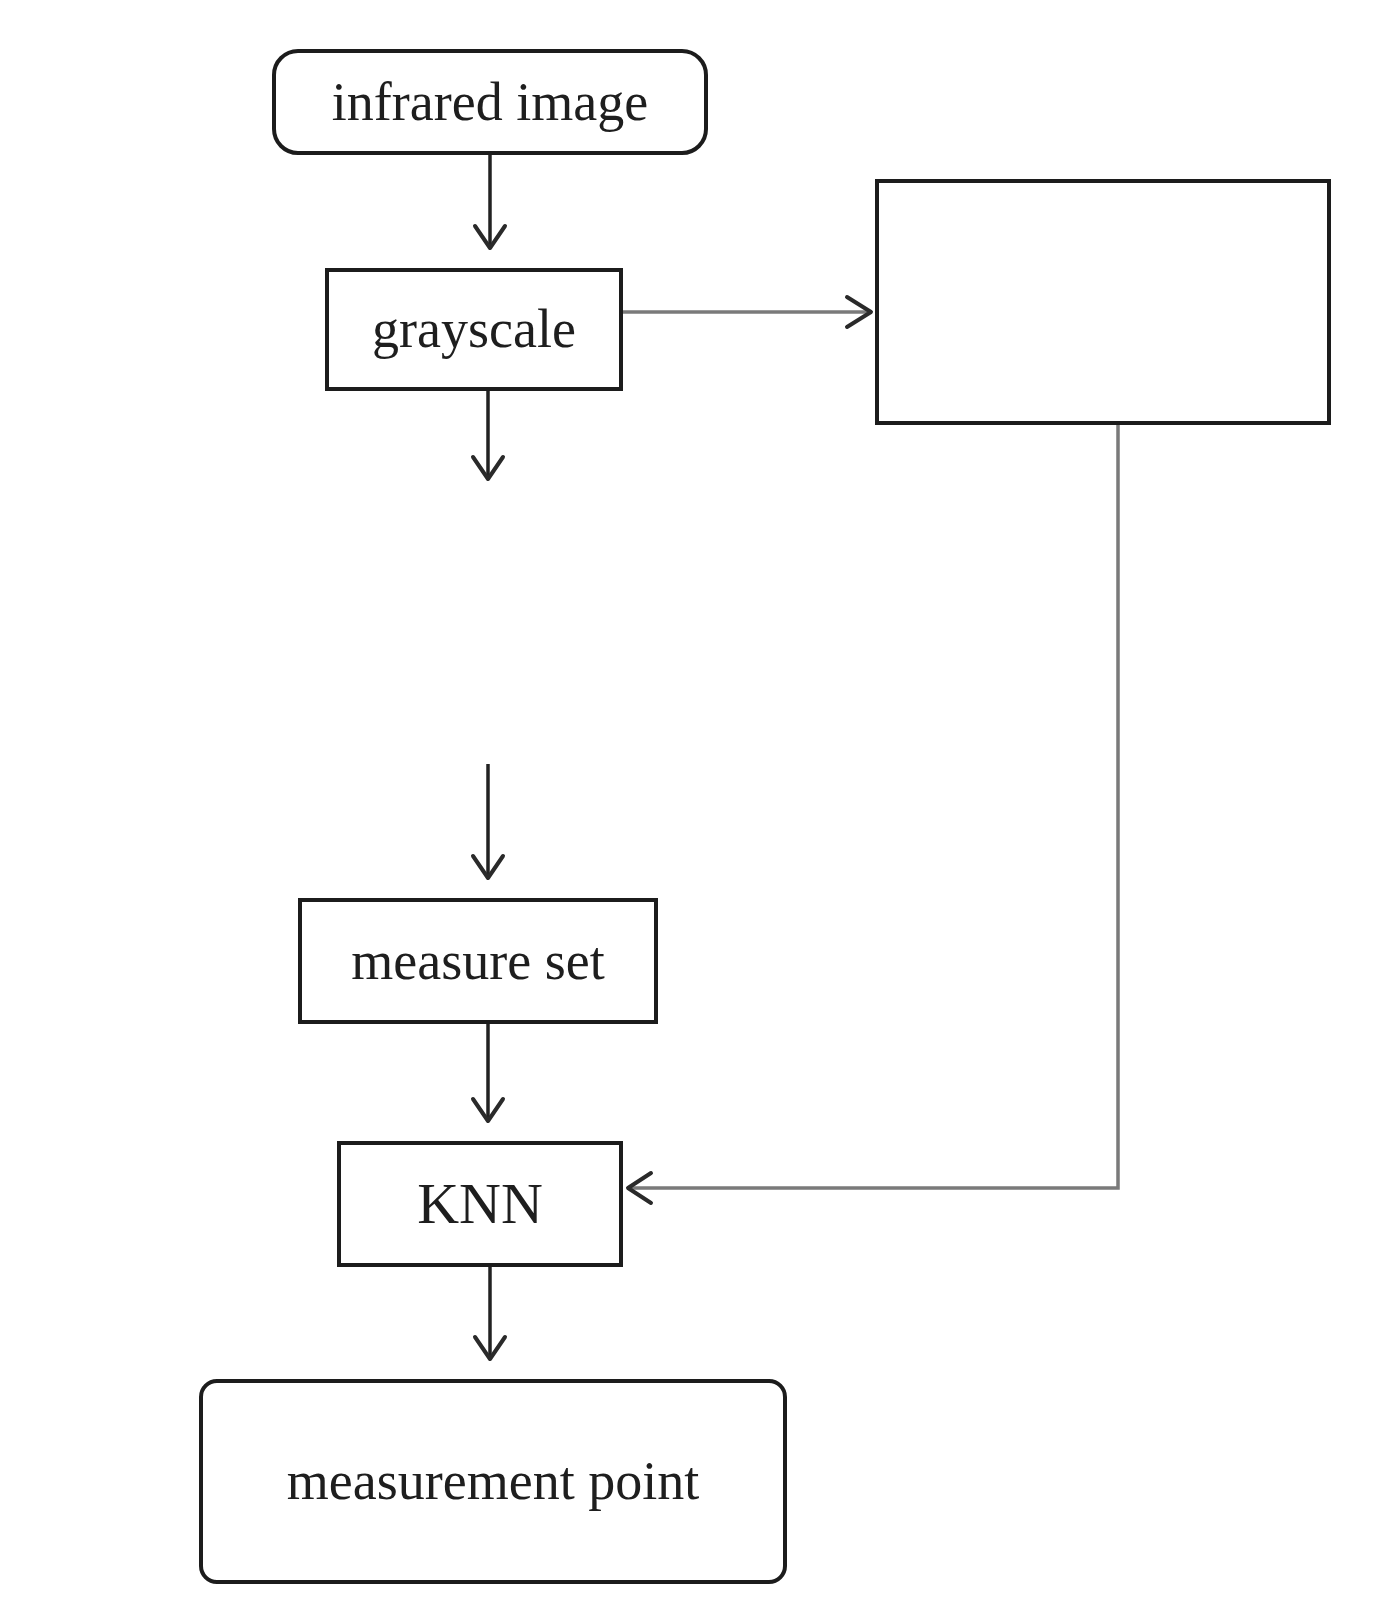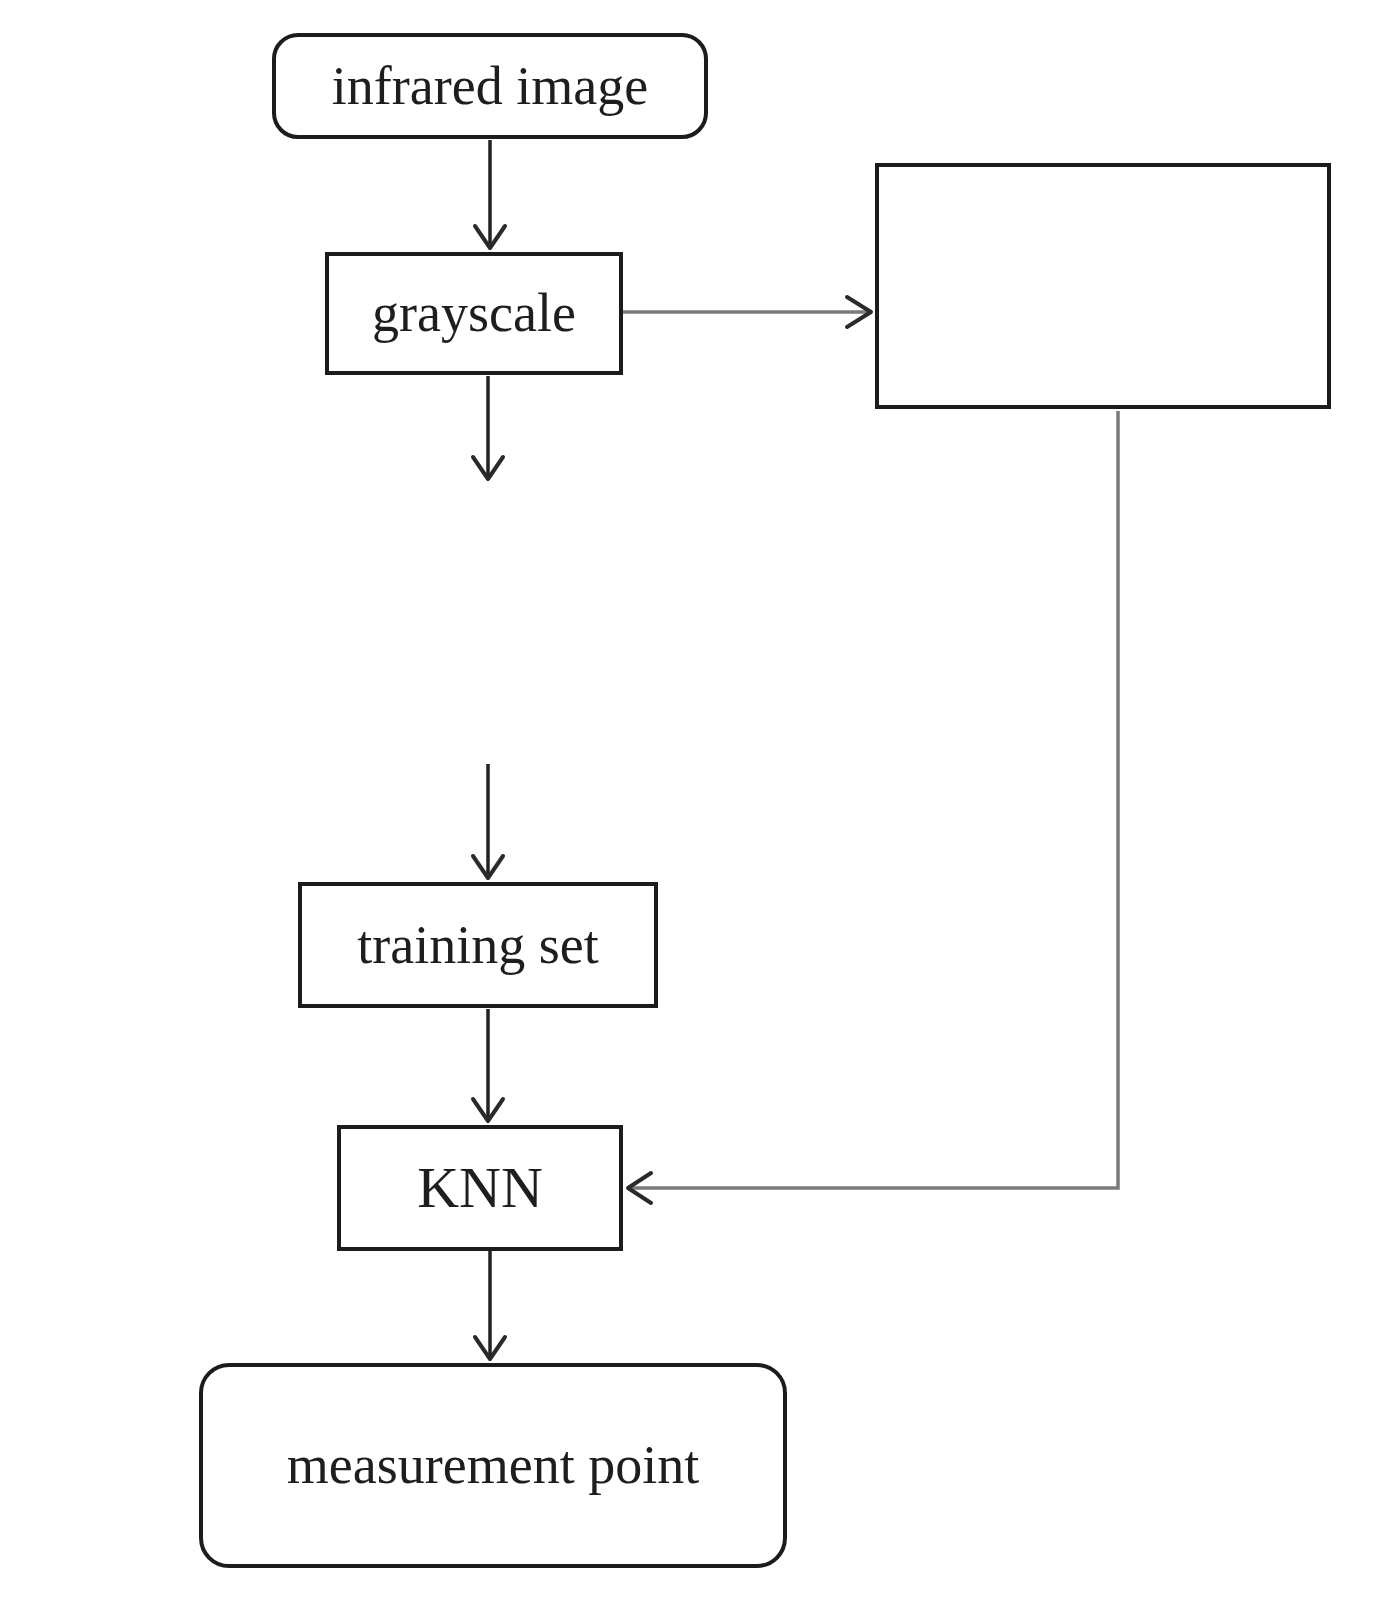--- a/index.html
+++ b/index.html
@@ -47,24 +47,25 @@
     border:4px solid var(--border);
     background:var(--background);
     display:flex;
     flex-direction:column;
     align-items:center;
     justify-content:center;
     text-align:center;
     font-size:54px;
     line-height:1.42;
     white-space:nowrap;
+    margin-top:16px;
   }
   .node .line{display:block;}
   .rounded-sm{border-radius:26px;}
-  .rounded-lg{border-radius:30px;gap:9px;}
+  .rounded-lg{border-radius:18px;gap:9px;}
 
   .node-infrared  {left:272px; top:33px;   width:436px; height:106px;}
   .node-grayscale {left:325px; top:252px;  width:298px; height:123px;}
   .node-measure   {left:875px; top:163px;  width:456px; height:246px;}
   .node-extract   {left:32px;  top:483px;  width:894px; height:280px;}
   .node-training  {left:298px; top:882px;  width:360px; height:126px;}
   .node-knn       {left:337px; top:1125px; width:286px; height:126px; font-size:58px;}
   .node-output    {left:199px; top:1363px; width:588px; height:205px;}
 </style>
 </head>
@@ -109,21 +110,21 @@
 
   <div class="node node-grayscale">
     <span class="line">grayscale</span>
   </div>
 
   <div class="node node-measure">
   </div>
 
 
   <div class="node node-training">
-    <span class="line">training set</span>
+    <span class="line">measure set</span>
   </div>
 
   <div class="node node-knn">
     <span class="line">KNN</span>
   </div>
 
   <div class="node node-output rounded-lg">
     <span class="line">measurement point</span>
   </div>
 

